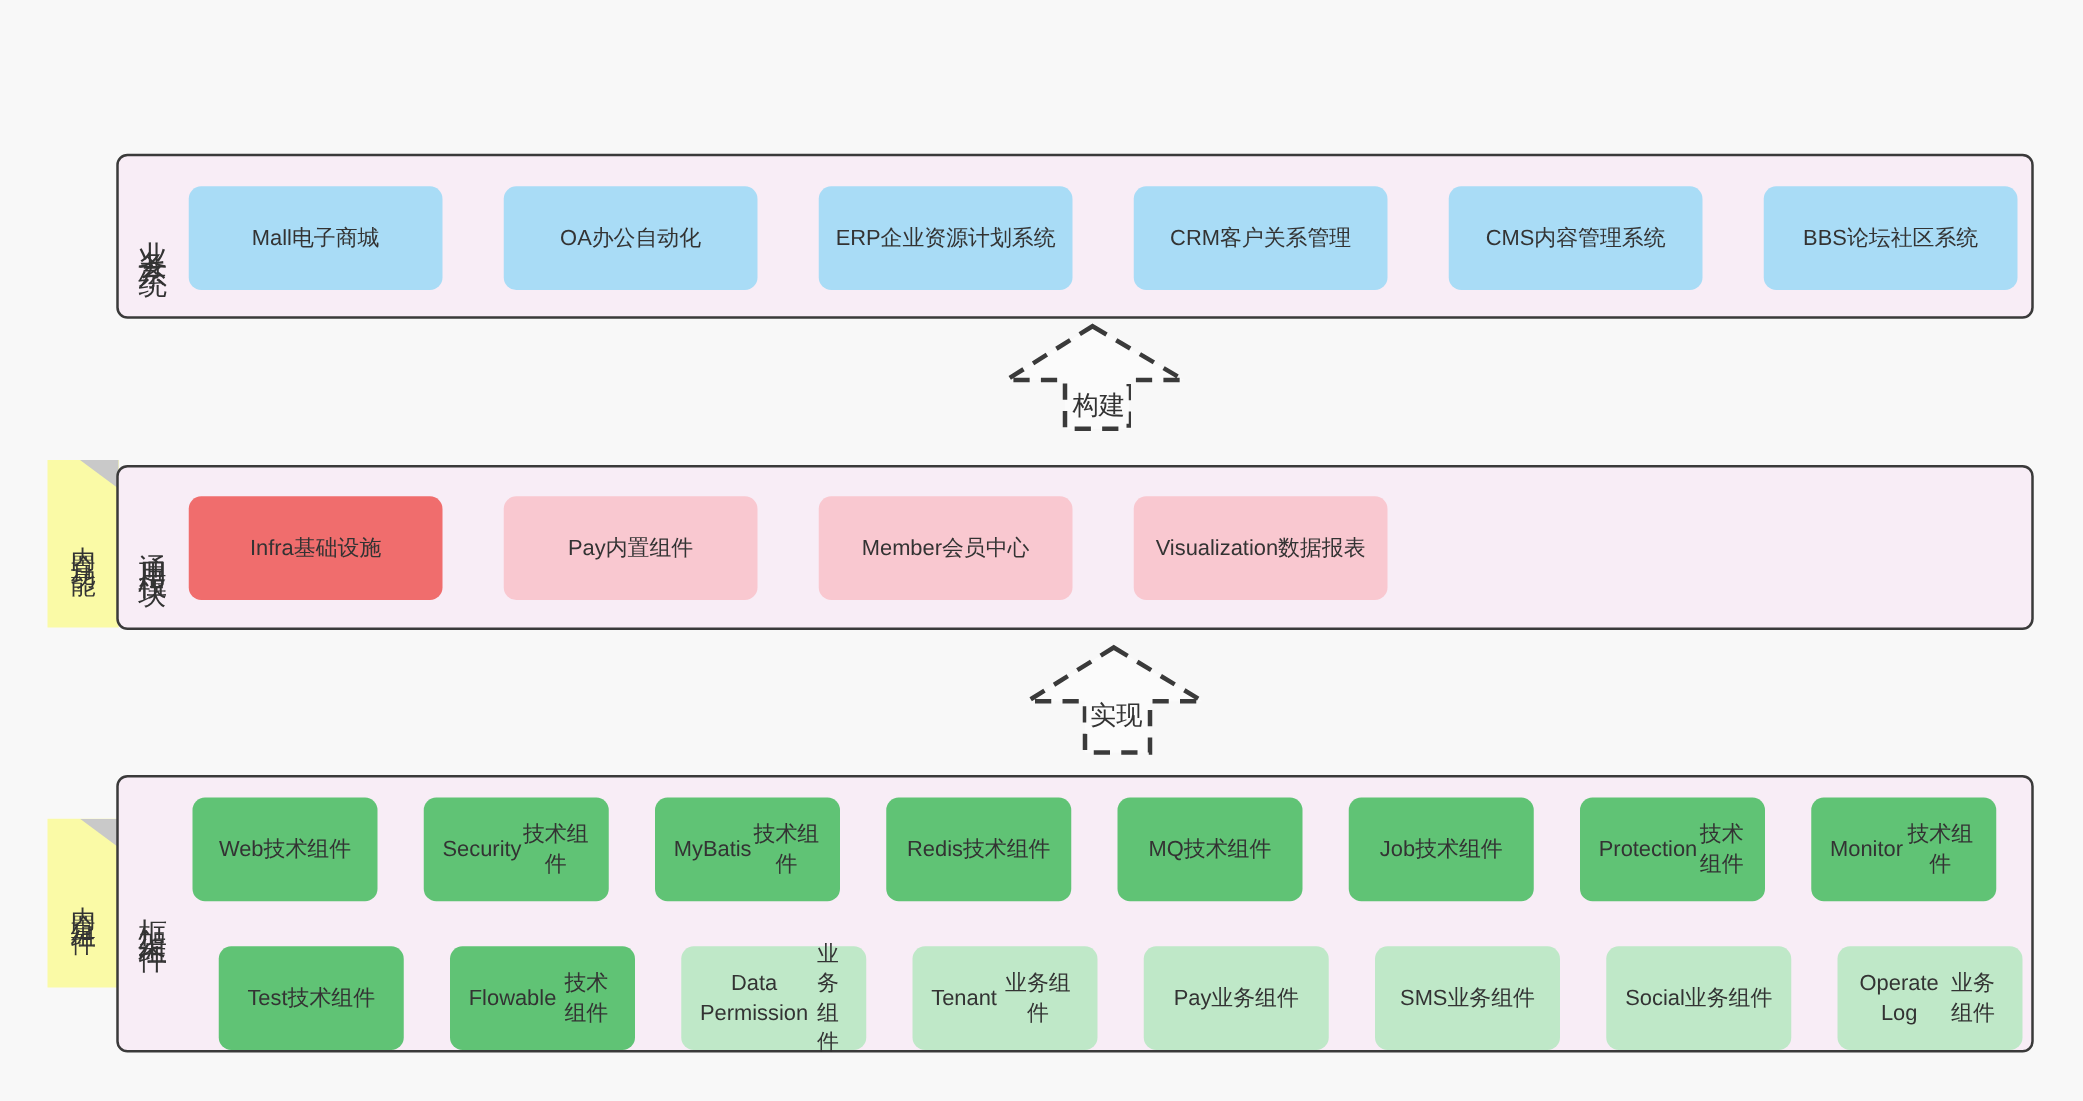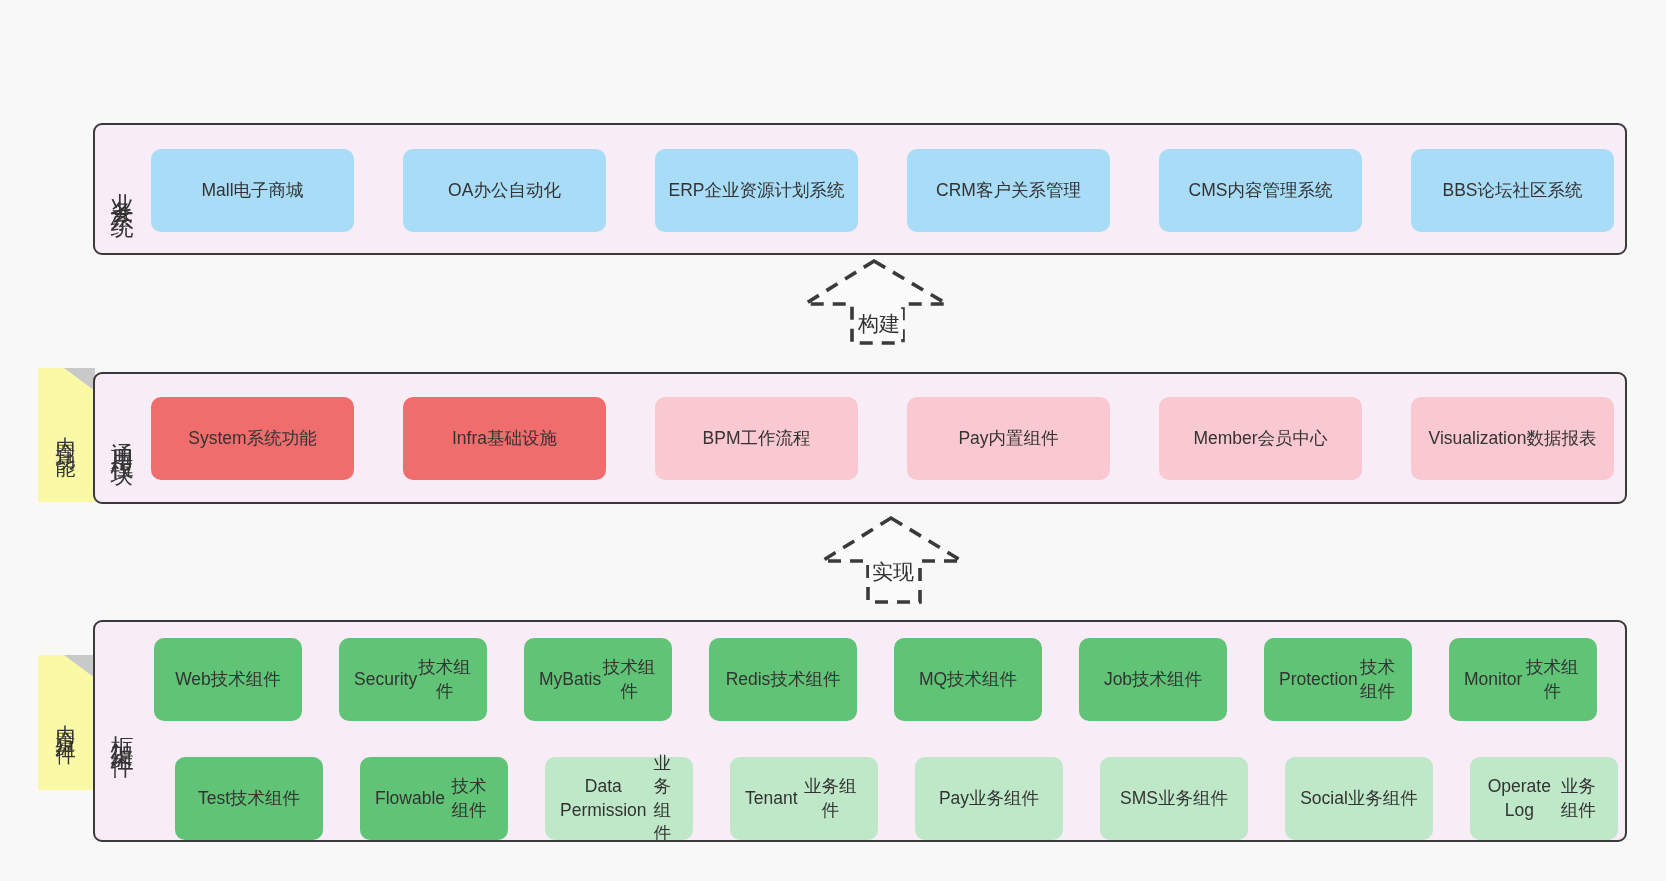--- a/index.html
+++ b/index.html
@@ -124,30 +124,22 @@
   <polygon points="71,3 144,46 100,46 100,85 49,85 49,46 2,46" fill="#fbfbfb" stroke="#3a3a3a" stroke-width="3.6" stroke-dasharray="13 9"></polygon>
 </svg>
 <div class="arrow-label" id="arrow-label-build">构建</div>
 
 <div class="layer" id="layer-modules">
   <div class="vlabel">
     <span class="vtext">通用模块</span>
   </div>
   <div class="row wide" id="row-modules-0">
       <div class="box red">
-        <div>System</div>
-        <div>系统功能</div>
-      </div>
-      <div class="box red">
         <div>Infra</div>
         <div>基础设施</div>
-      </div>
-      <div class="box pink">
-        <div>BPM</div>
-        <div>工作流程</div>
       </div>
       <div class="box pink">
         <div>Pay</div>
         <div>内置组件</div>
       </div>
       <div class="box pink">
         <div>Member</div>
         <div>会员中心</div>
       </div>
       <div class="box pink">

